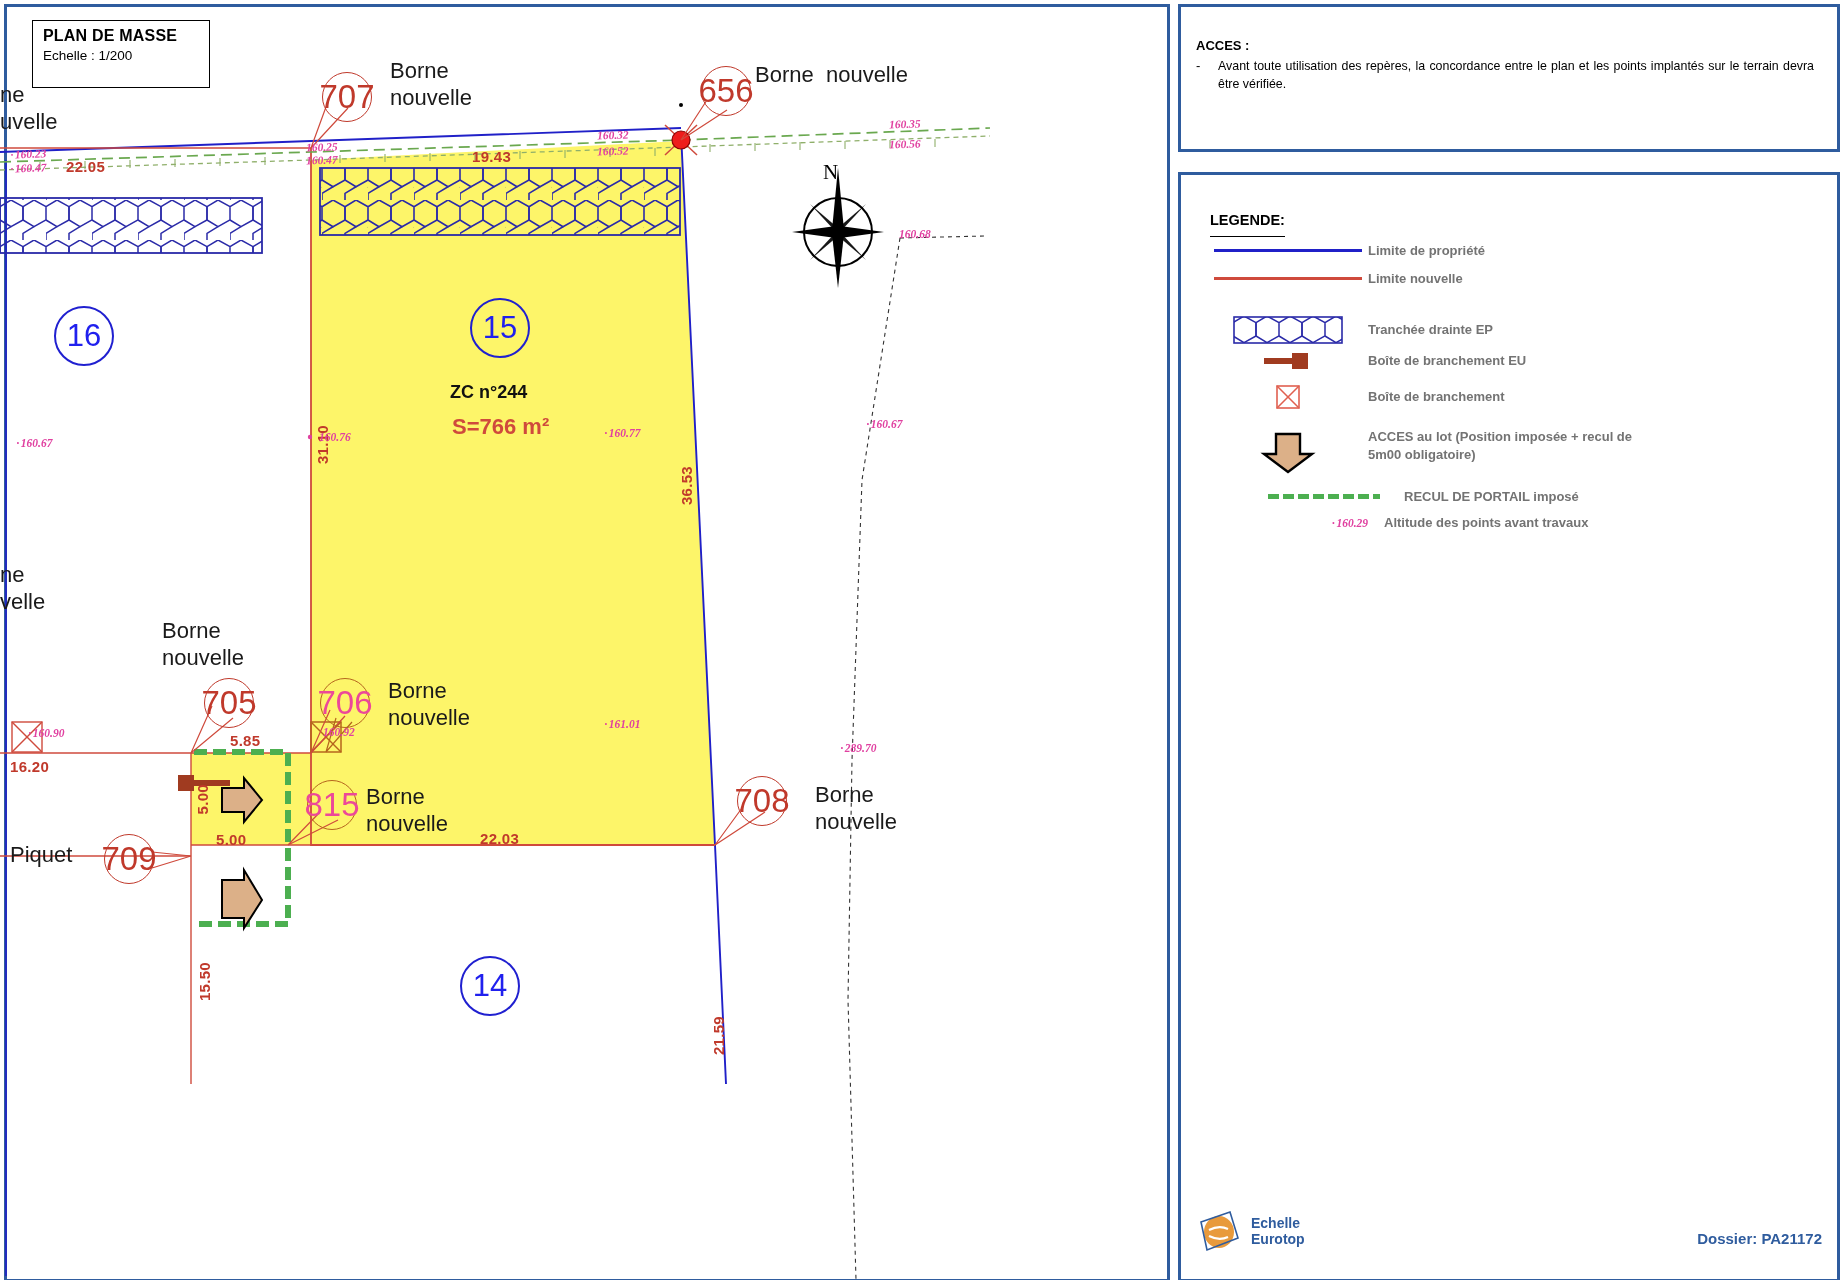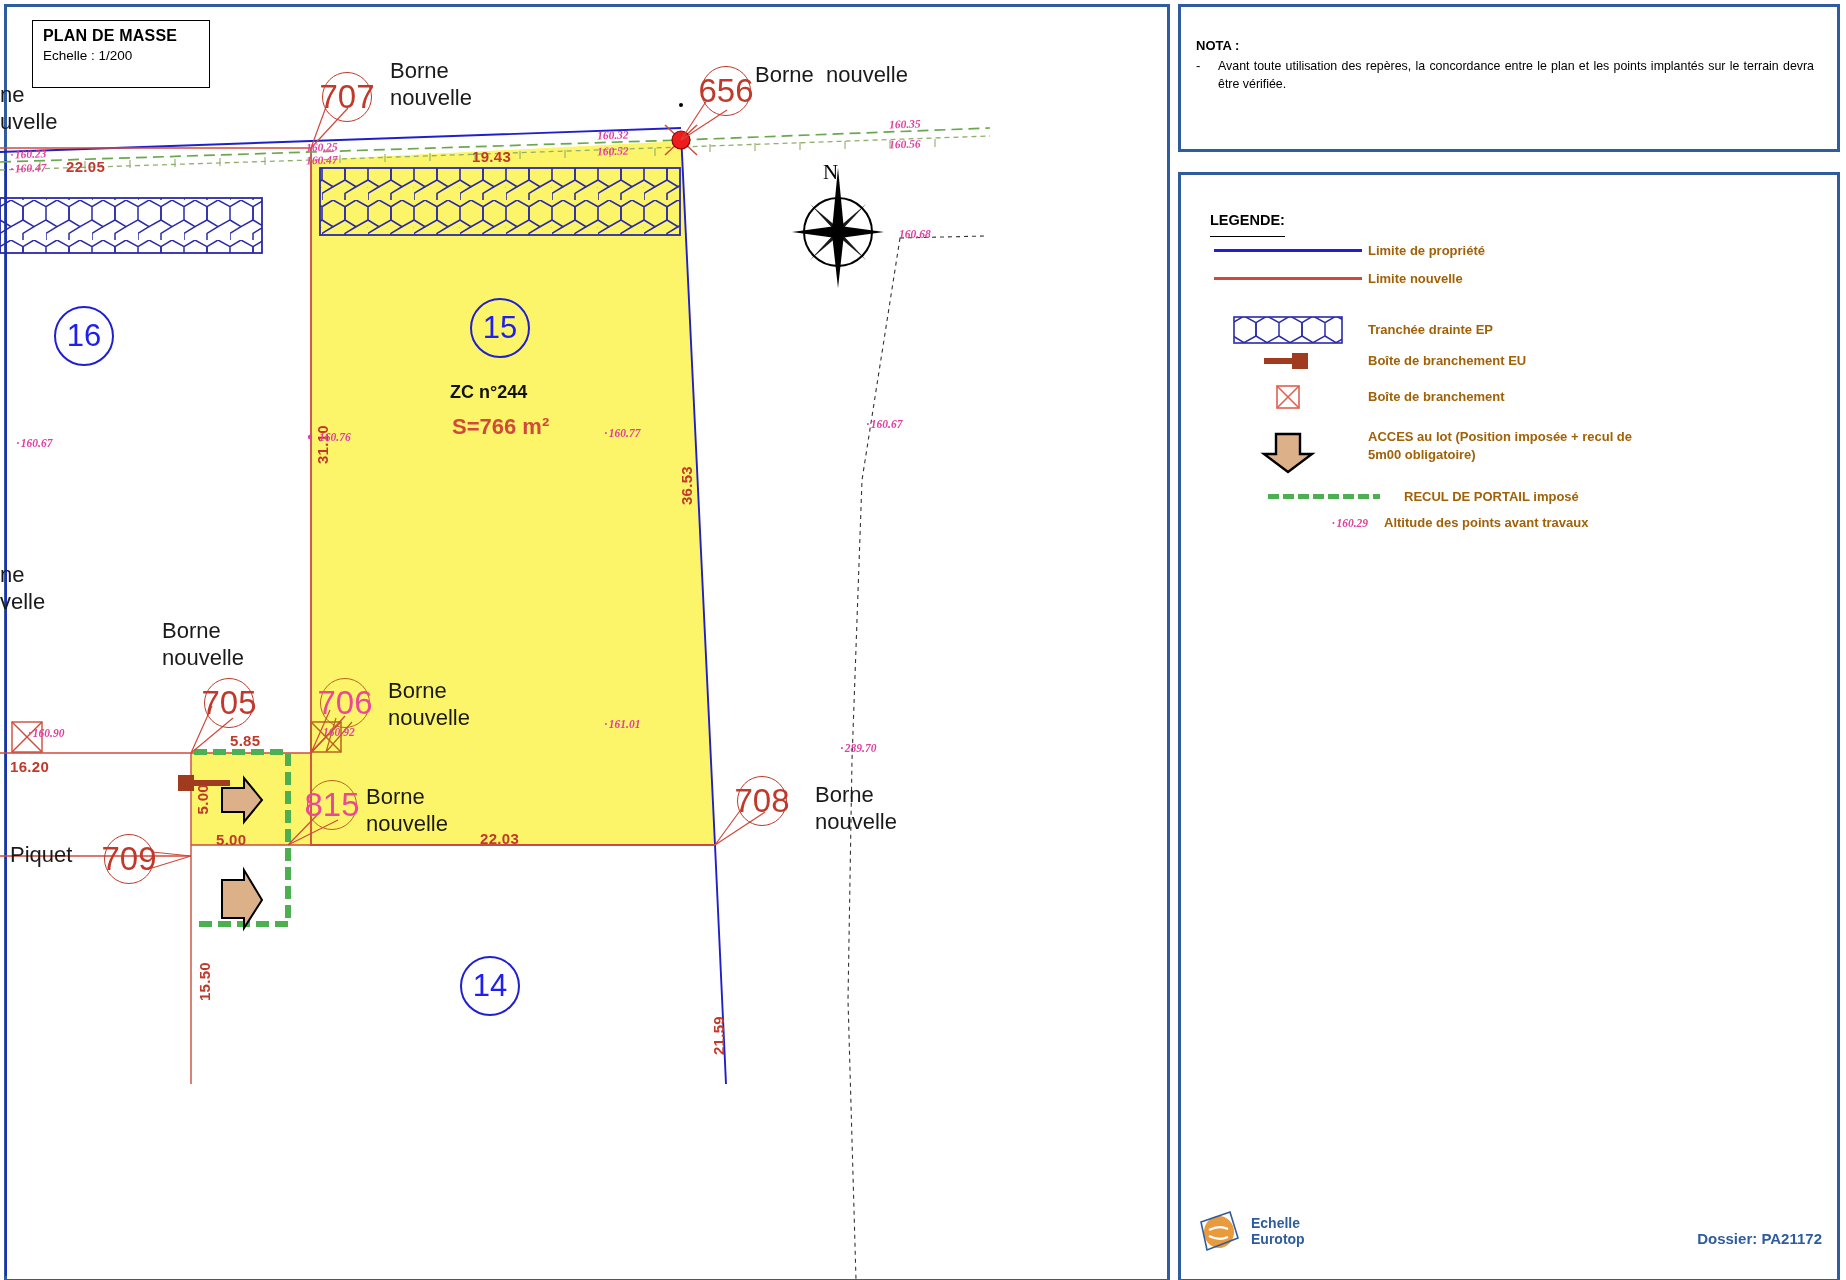--- a/index.html
+++ b/index.html
@@ -46,21 +46,21 @@
   #nota-title{font-size:13px;font-weight:bold;}
   #nota-row{display:flex;margin-top:5px;}
   #nota-dash{width:22px;font-size:13px;flex:0 0 22px;}
   #nota-text{font-size:12.4px;line-height:1.45;text-align:justify;}
 
   
   #legend-title{position:absolute;left:1210px;top:212px;font-size:14.5px;
     font-weight:bold;color:#000;border-bottom:1.6px solid #000;padding-bottom:8px;}
   .leg-row{position:absolute;display:flex;align-items:center;}
   .leg-sym{width:160px;display:flex;align-items:center;justify-content:center;}
-  .leg-txt{font-size:13px;font-weight:bold;color:#a16207;line-height:1.35;}
+  .leg-txt{font-size:13px;font-weight:bold;color:#737373;line-height:1.35;}
   .rule-blue{width:148px;height:2.6px;background:#2020c8;}
   .rule-red{width:148px;height:2.6px;background:#cf4a3c;}
   .green-dash{width:112px;height:5px;
     background:repeating-linear-gradient(90deg,#4caf50 0 11px,transparent 11px 15px);}
 
   
   #logo-wrap{position:absolute;left:1196px;top:1208px;display:flex;align-items:center;}
   #logo-text{margin-left:9px;color:#2f5c9e;font-size:14px;font-weight:bold;line-height:1.15;}
   #dossier{position:absolute;right:24px;top:1230px;color:#2f5c9e;
     font-size:15px;font-weight:bold;}
@@ -277,21 +277,21 @@
     <g fill="#000" opacity="0.9">
       <path d="M20,42 L48,66 L46,70 Z"></path>
       <path d="M76,42 L48,66 L50,70 Z"></path>
       <path d="M20,98 L48,74 L46,70 Z"></path>
       <path d="M76,98 L48,74 L50,70 Z"></path>
     </g>
     <circle cx="48" cy="70" r="3.5" fill="#000"></circle>
   </svg>
 
   <div id="nota-body">
-    <div id="nota-title">NOTA :</div>
+    <div id="nota-title">ACCES :</div>
     <div id="nota-row">
       <div id="nota-dash">-</div>
       <div id="nota-text">Avant toute utilisation des repères, la concordance entre le plan et les points implantés sur le terrain devra être vérifiée.</div>
     </div>
   </div>
 
   <div id="legend-title">LEGENDE:</div>
 
   <div class="leg-row" style="left:1208px;top:242px;width:600px;">
     <div class="leg-sym">

